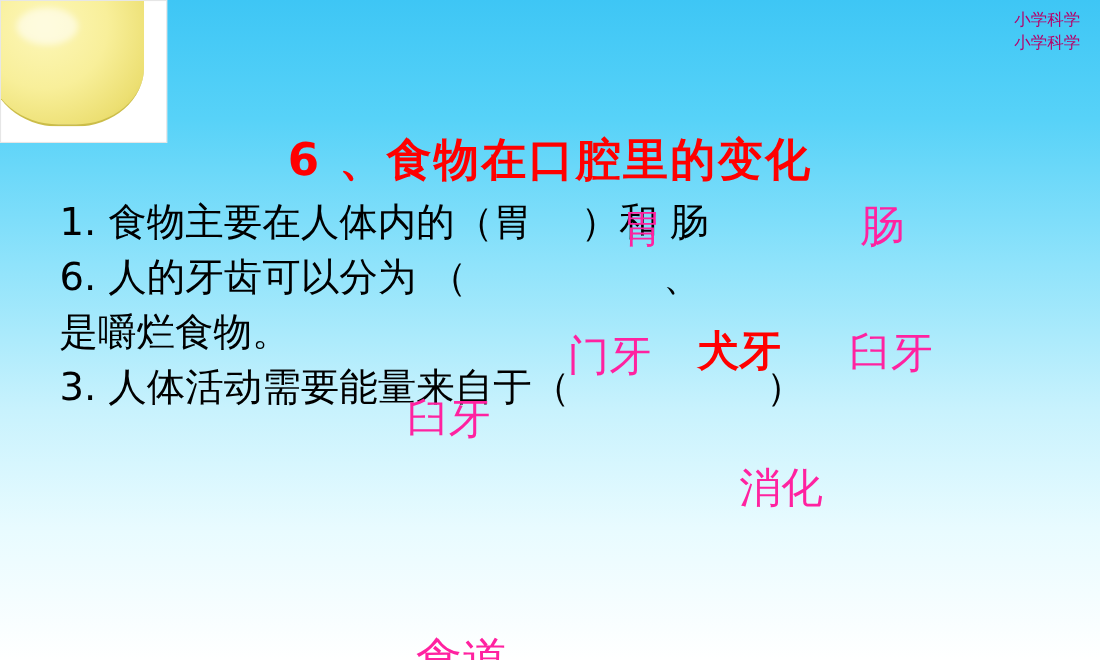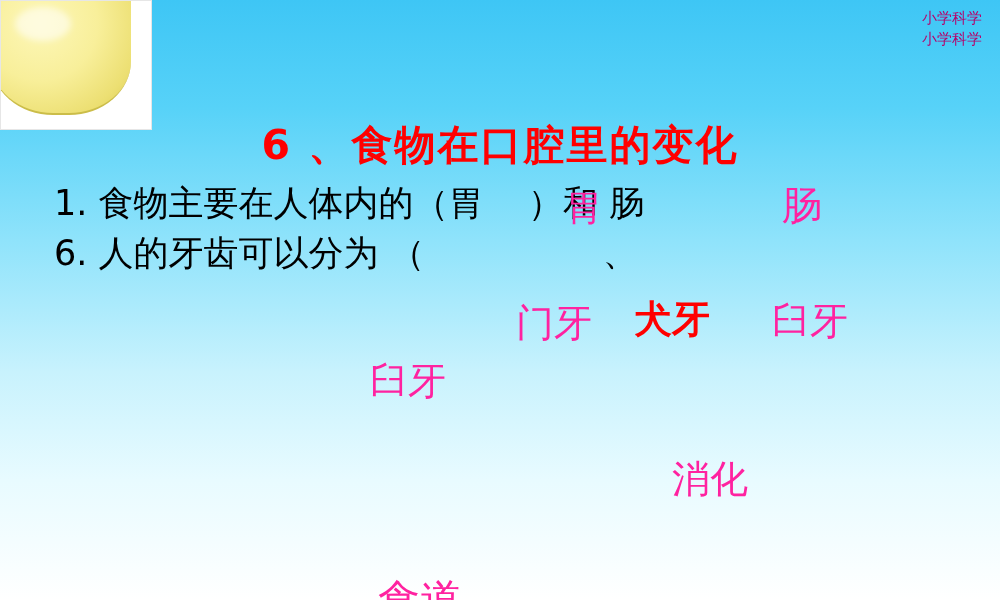--- a/index.html
+++ b/index.html
@@ -99,21 +99,21 @@
   }
   .ans.pink  { color: #ff22a0; }
   .ans.red   { color: #ff0000; }
 
   .a-wei   { left: 566px; top: 184px; }
   .a-chang { left: 782px; top: 178px; font-size: 40px; }
   .a-menya { left: 516px; top: 298px; font-size: 38px; }
   .a-quanya{ left: 634px; top: 294px; font-size: 38px; font-weight: bold; }
   .a-jiuya1{ left: 772px; top: 296px; font-size: 38px; }
   .a-jiuya2{ left: 370px; top: 356px; font-size: 38px; }
-  .a-xiaohua{ left: 672px; top: 418px; font-size: 38px; margin-top: 36px; }
+  .a-xiaohua{ left: 672px; top: 418px; font-size: 38px; }
   .a-shidao { left: 378px; top: 532px; font-size: 42px; margin-top: 40px; }
 </style>
 </head>
 <body>
 
 <div class="slide">
 
   <div class="corner-img">
     <div class="blob"></div>
     <div class="shine"></div>
@@ -122,20 +122,22 @@
   <div class="brand">
     <div>小学科学</div>
     <div>小学科学</div>
   </div>
 
   <div class="title">6 、食物在口腔里的变化</div>
 
   <div class="body-text">
     <div class="line">1. 食物主要在人体内的（胃    ）和 肠</div>
     <div class="line">6. 人的牙齿可以分为 （                、</div>
+    <div class="line">是嚼烂食物。</div>
+    <div class="line">3. 人体活动需要能量来自于（                ）</div>
   </div>
 
   <div class="ans pink a-wei">胃</div>
   <div class="ans pink a-chang">肠</div>
   <div class="ans pink a-menya">门牙</div>
   <div class="ans red  a-quanya">犬牙</div>
   <div class="ans pink a-jiuya1">臼牙</div>
   <div class="ans pink a-jiuya2">臼牙</div>
   <div class="ans pink a-xiaohua">消化</div>
   <div class="ans pink a-shidao">食道</div>

